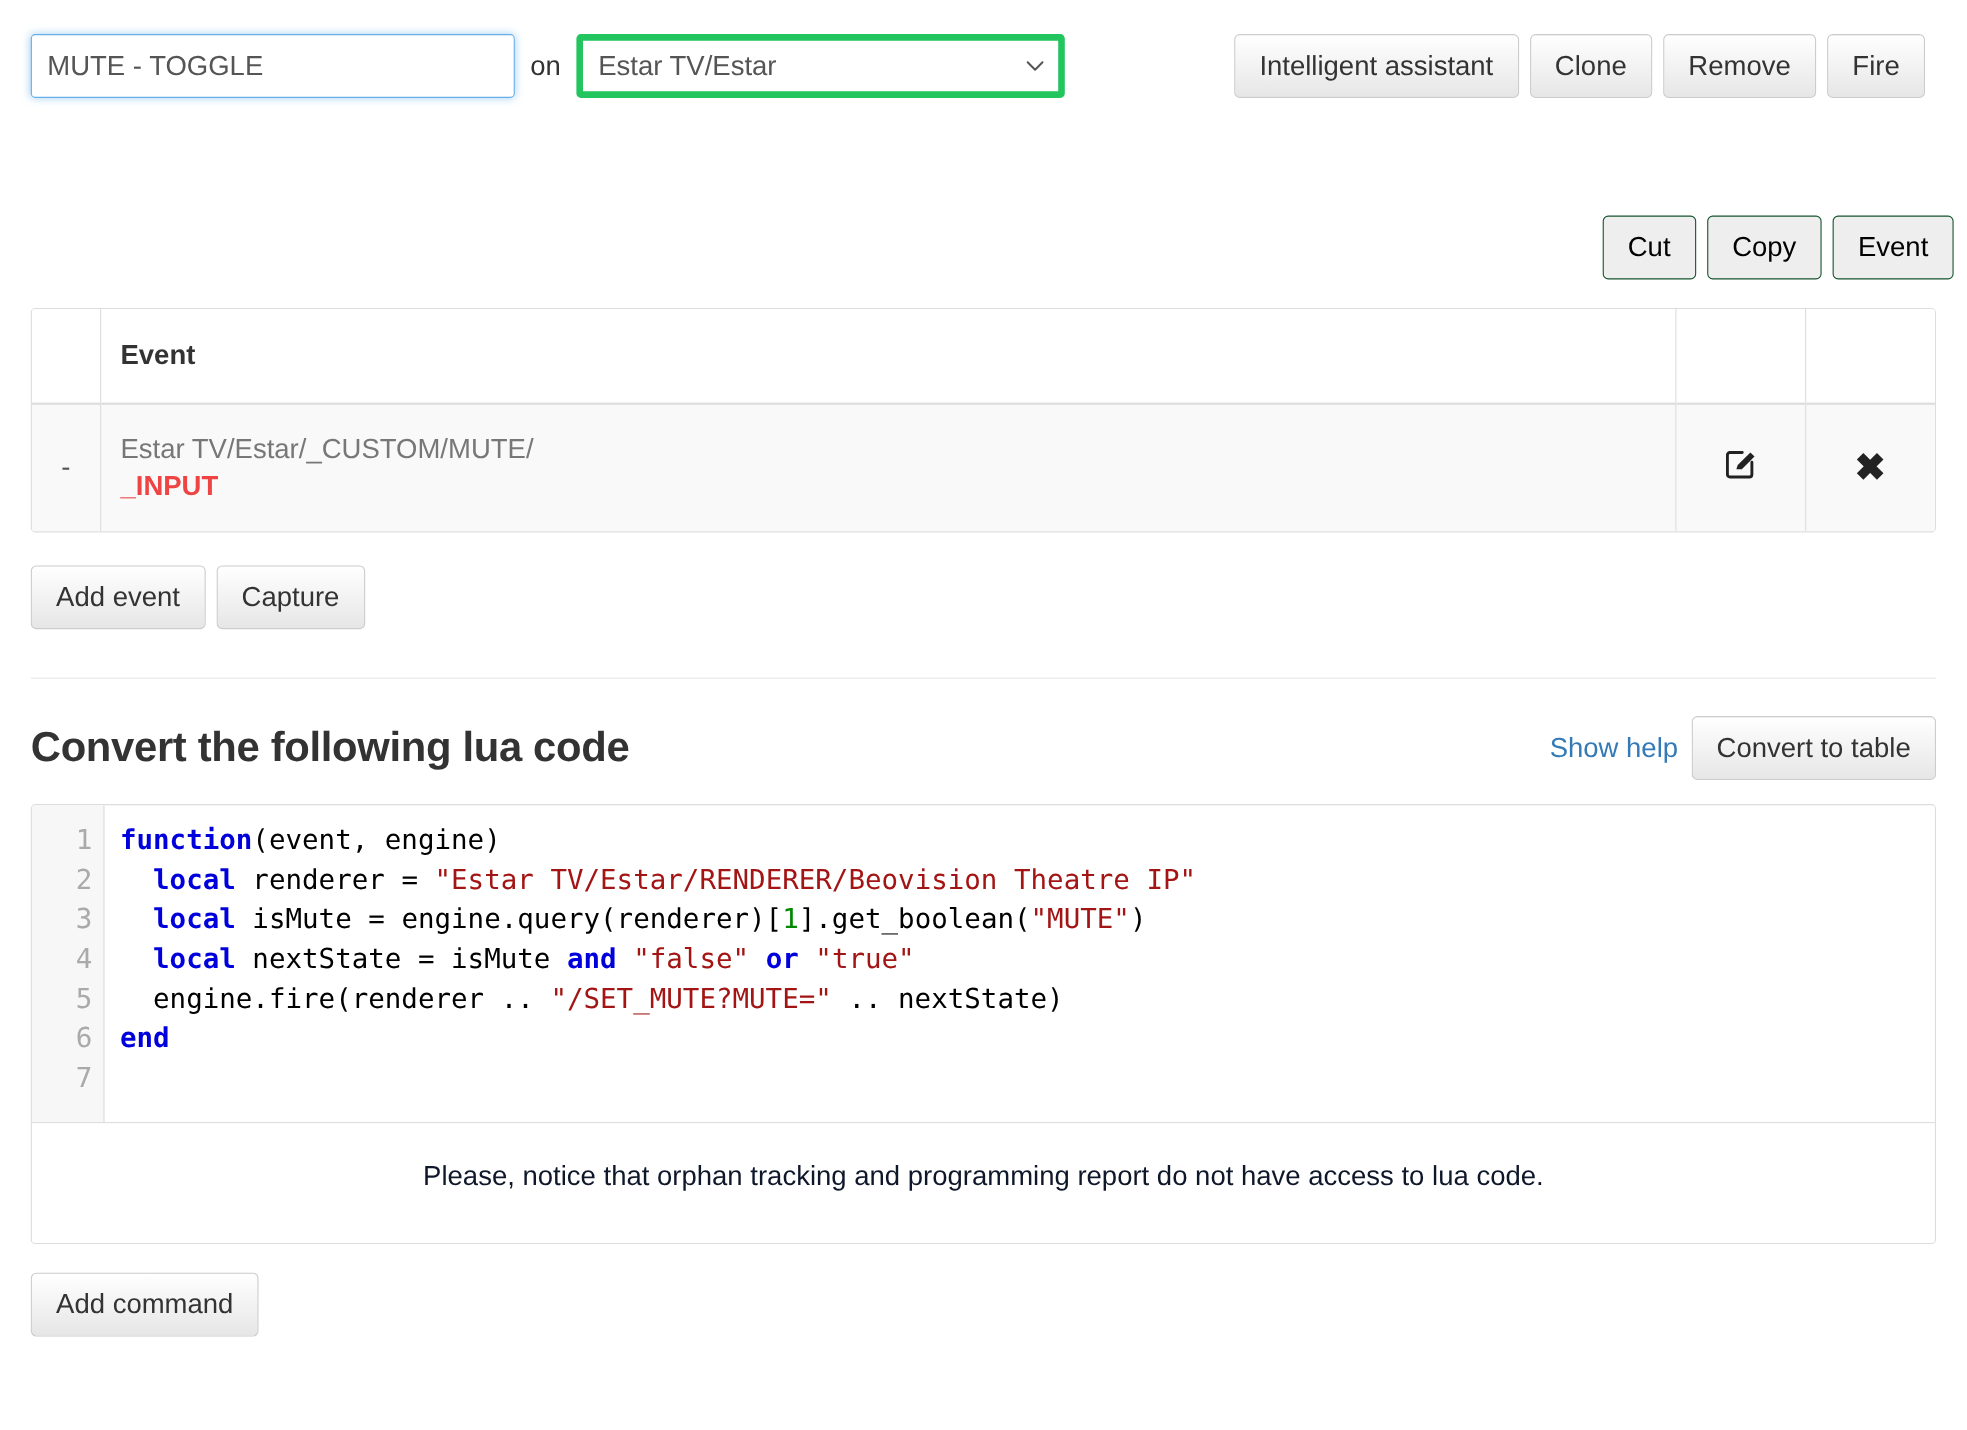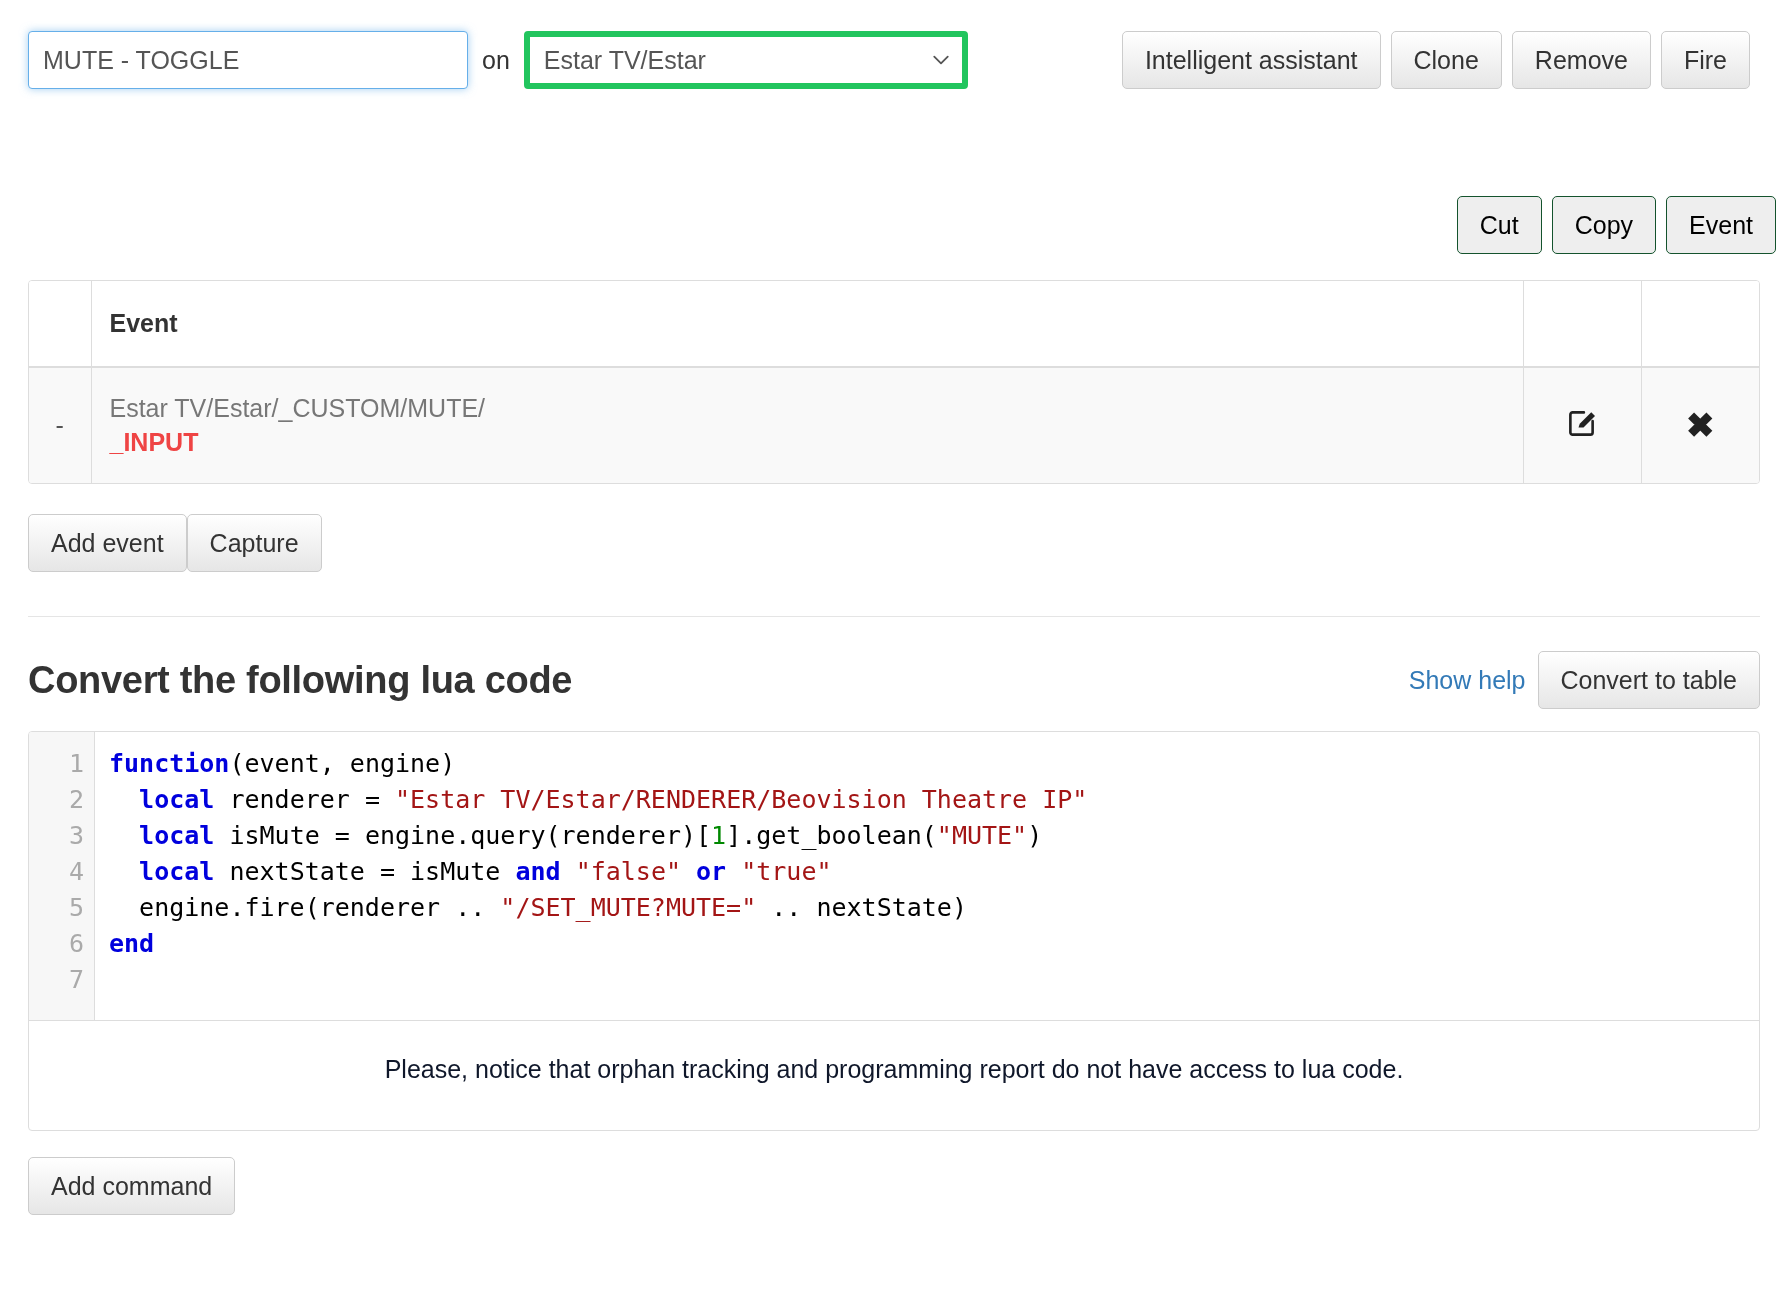--- a/index.html
+++ b/index.html
@@ -134,21 +134,21 @@
   }
   .ev-path { color: #777777; font-size: 25px; line-height: 1.35; }
   .ev-name { color: #ef4444; font-size: 25px; font-weight: bold; line-height: 1.35; }
   td.icon-cell { text-align: center; cursor: pointer; }
   .edit-icon { width: 30px; height: 30px; display: inline-block; }
   .x-icon { font-size: 34px; font-weight: bold; color: #222; line-height: 1; display:inline-block;}
 
   
   .addrow {
     display: flex;
-    gap: 0;
+    gap: 10px;
     padding: 30px 28px 0 28px;
   }
 
   
   .divider {
     margin: 44px 28px 0 28px;
     border-top: 1px solid #e5e5e5;
   }
 
   

